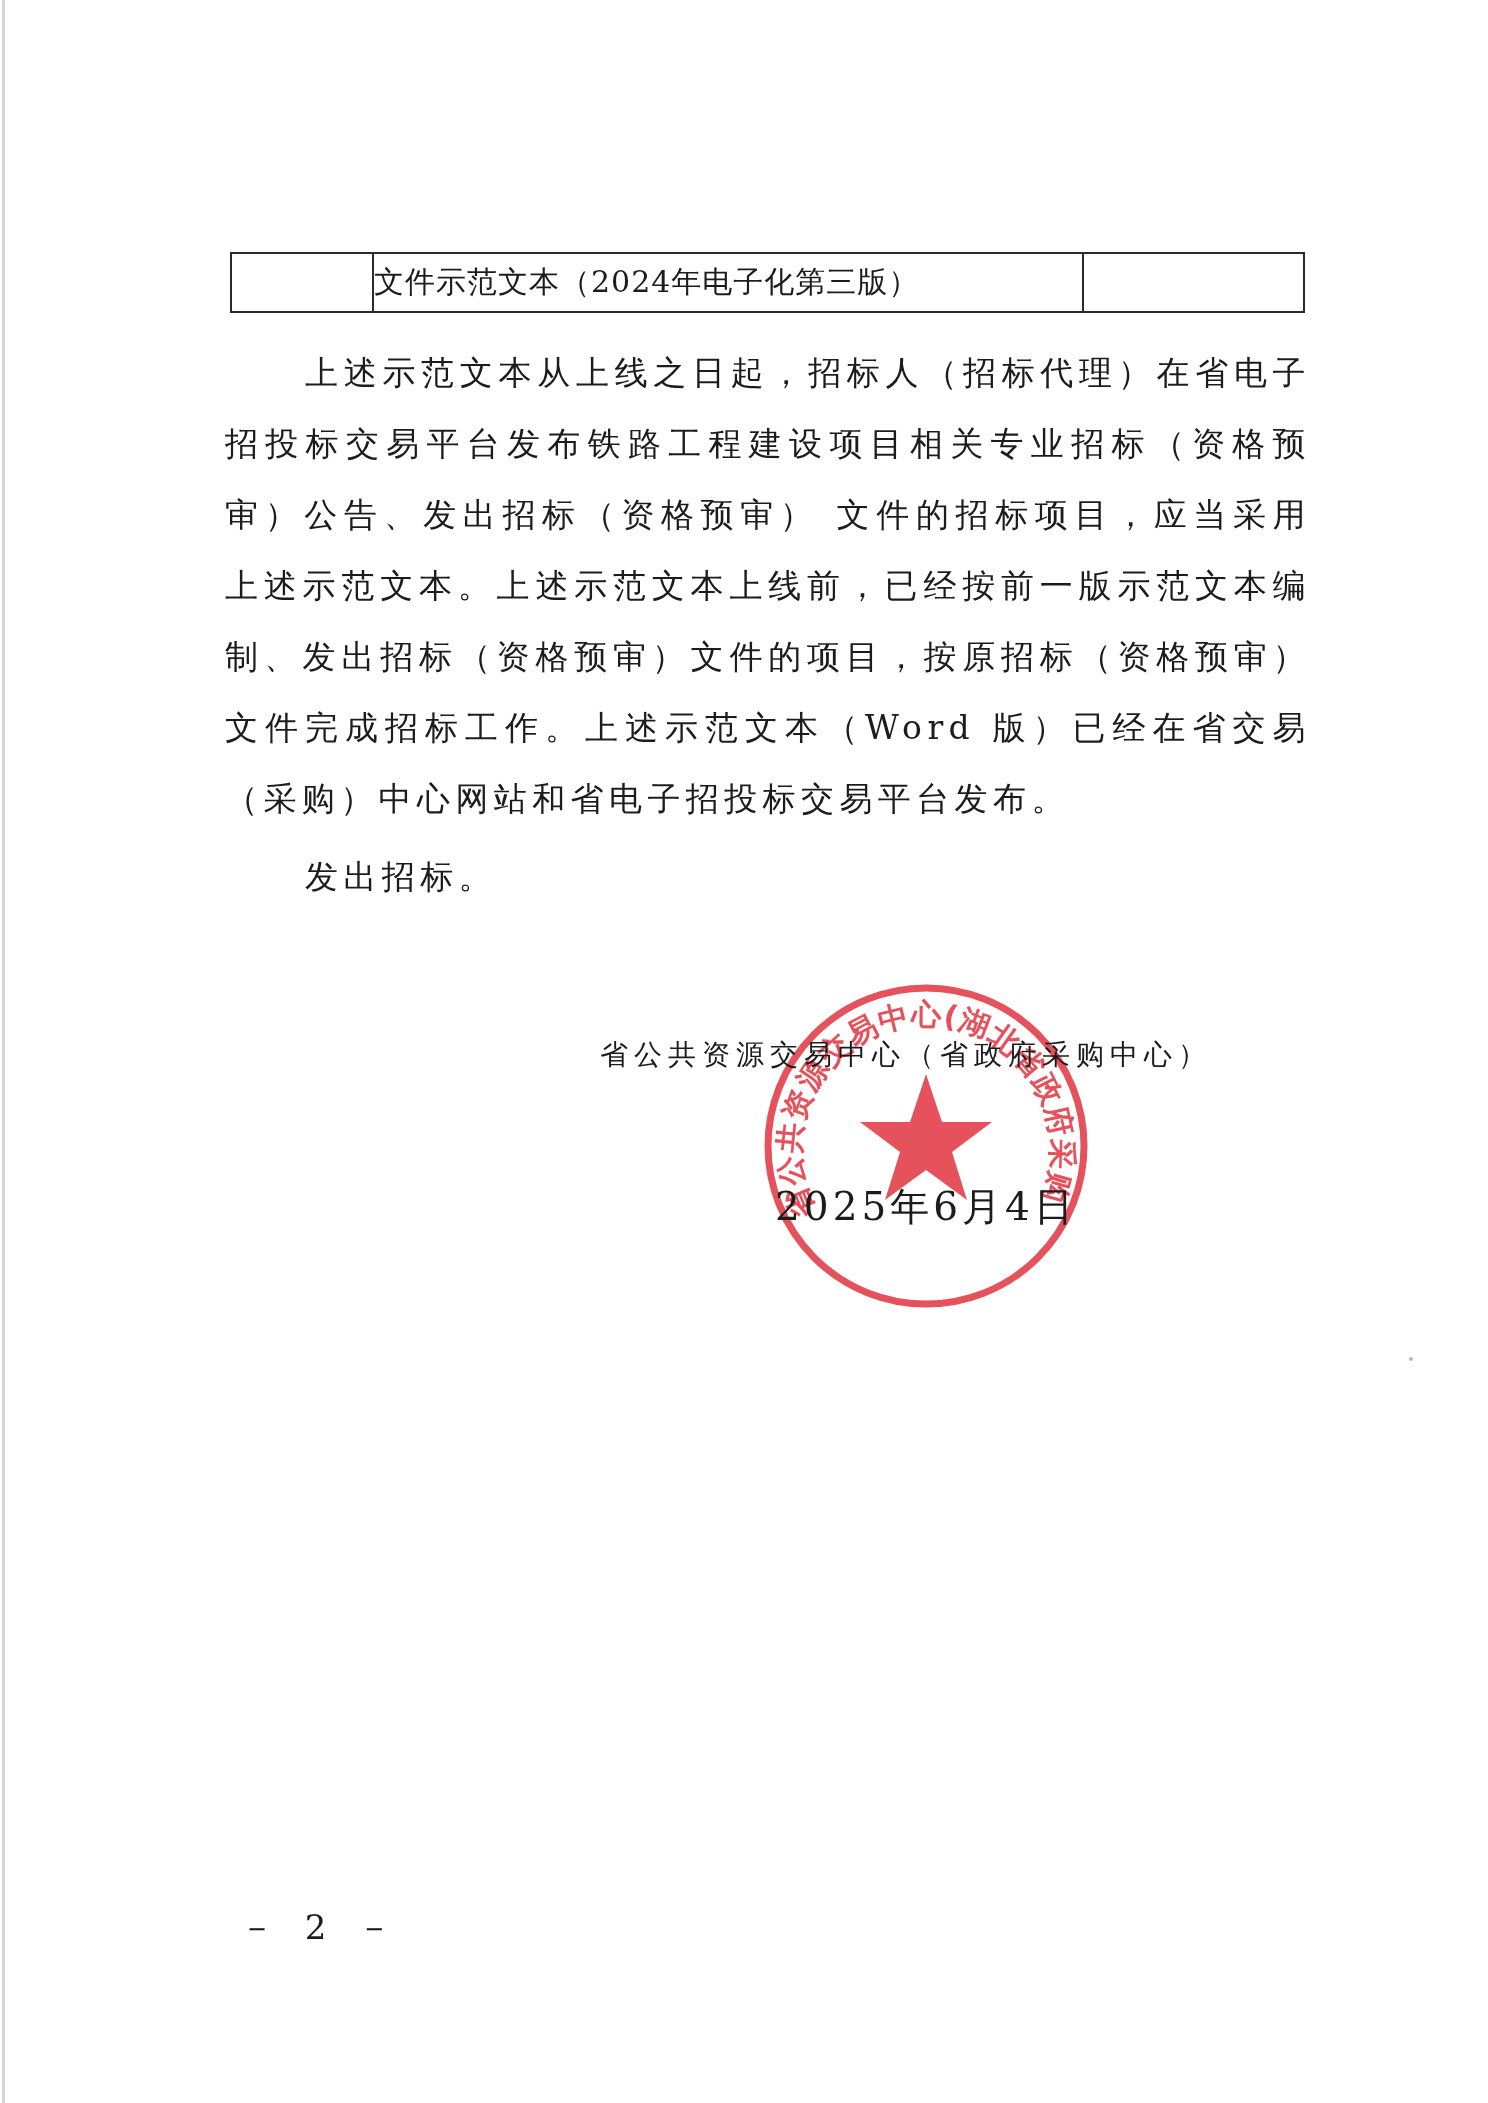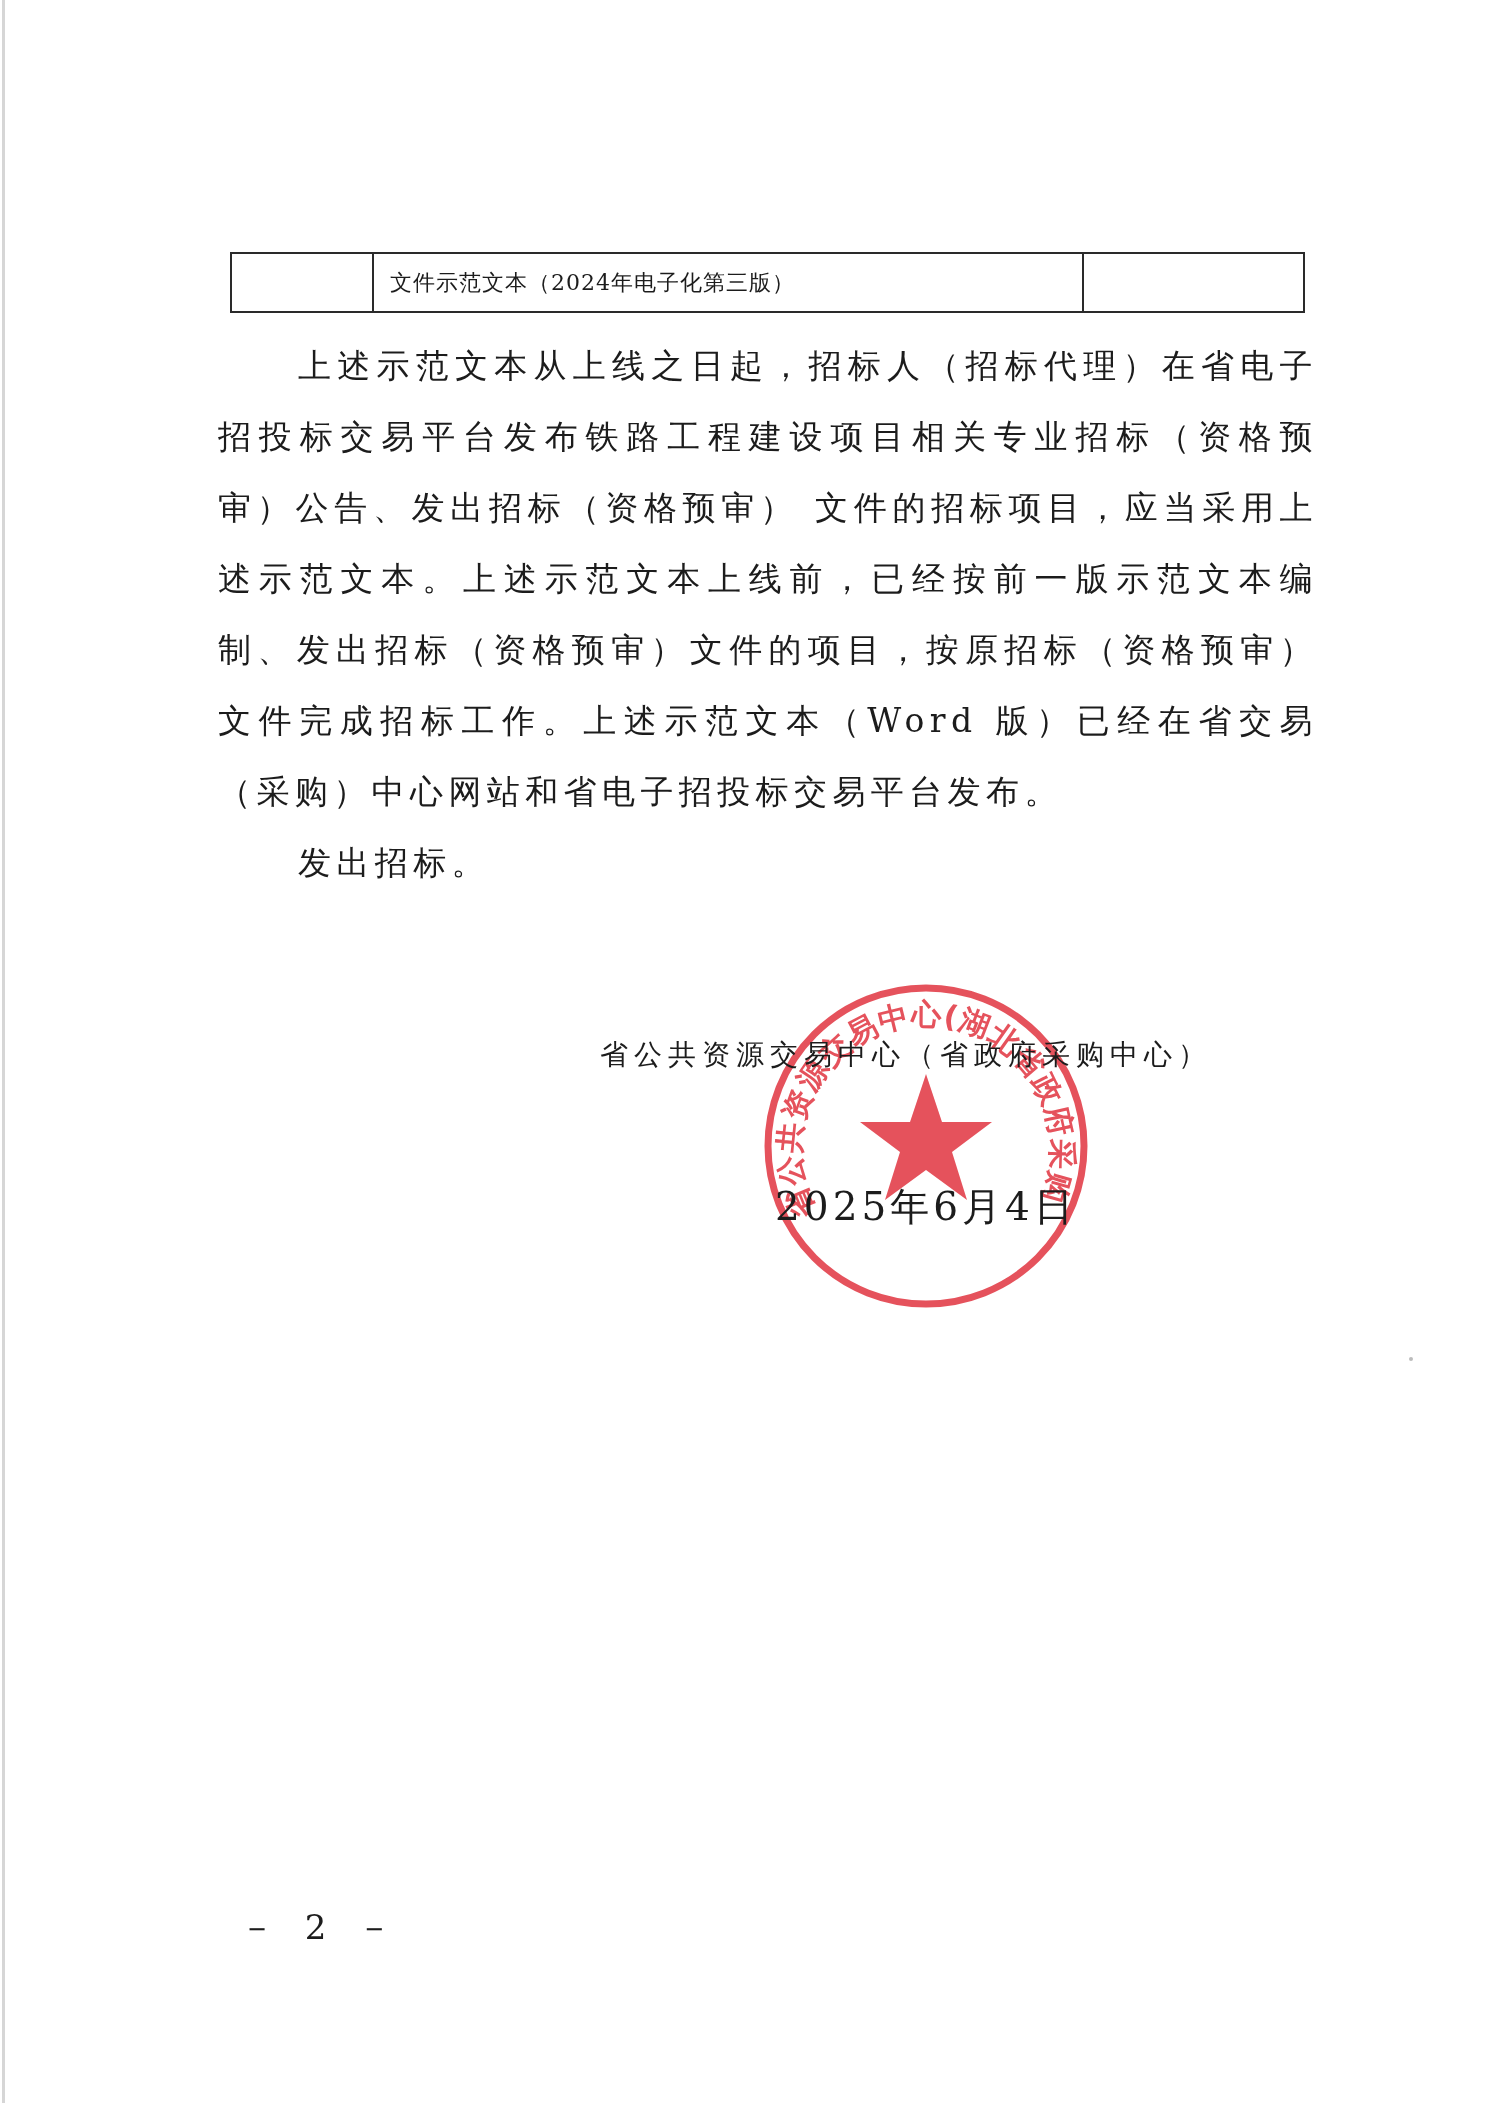--- a/index.html
+++ b/index.html
@@ -14,30 +14,30 @@
     }
     .tbl {
       position: absolute; left: 230px; top: 252px; width: 1075px; height: 61px;
       border: 2.5px solid #2a2a2a; box-sizing: border-box;
       display: flex;
     }
     .tbl .cell { box-sizing: border-box; height: 100%; }
     .tbl .c1 { width: 142px; border-right: 2px solid #2a2a2a; }
     .tbl .c2 {
       width: 710px; border-right: 2px solid #2a2a2a;
-      display: flex; align-items: center; padding-left: 16px;
-      font-size: 22px; letter-spacing: 1px; white-space: nowrap;
+      display: flex; align-items: center; 
+      font-size: 30px; letter-spacing: 1px; white-space: nowrap;
     }
     .tbl .c3 { flex: 1; }
     .body-text {
       position: absolute; left: 218px; top: 330px; width: 1100px;
       font-size: 33px; line-height: 71px; letter-spacing: 5.4px;
       text-align: justify;
     }
-    .body-text p { margin: 0; text-indent: 80px; }
+    .body-text p { margin: 7px; text-indent: 80px; }
     .sig {
       position: absolute; left: 600px; top: 1036px;
       font-size: 28px; letter-spacing: 6px; white-space: nowrap; z-index: 2;
     }
     .date {
       position: absolute; left: 775px; top: 1180px;
       font-size: 39px; letter-spacing: 4px; white-space: nowrap; z-index: 2;
     }
     .seal {
       position: absolute; left: 762px; top: 982px; width: 328px; height: 328px;

